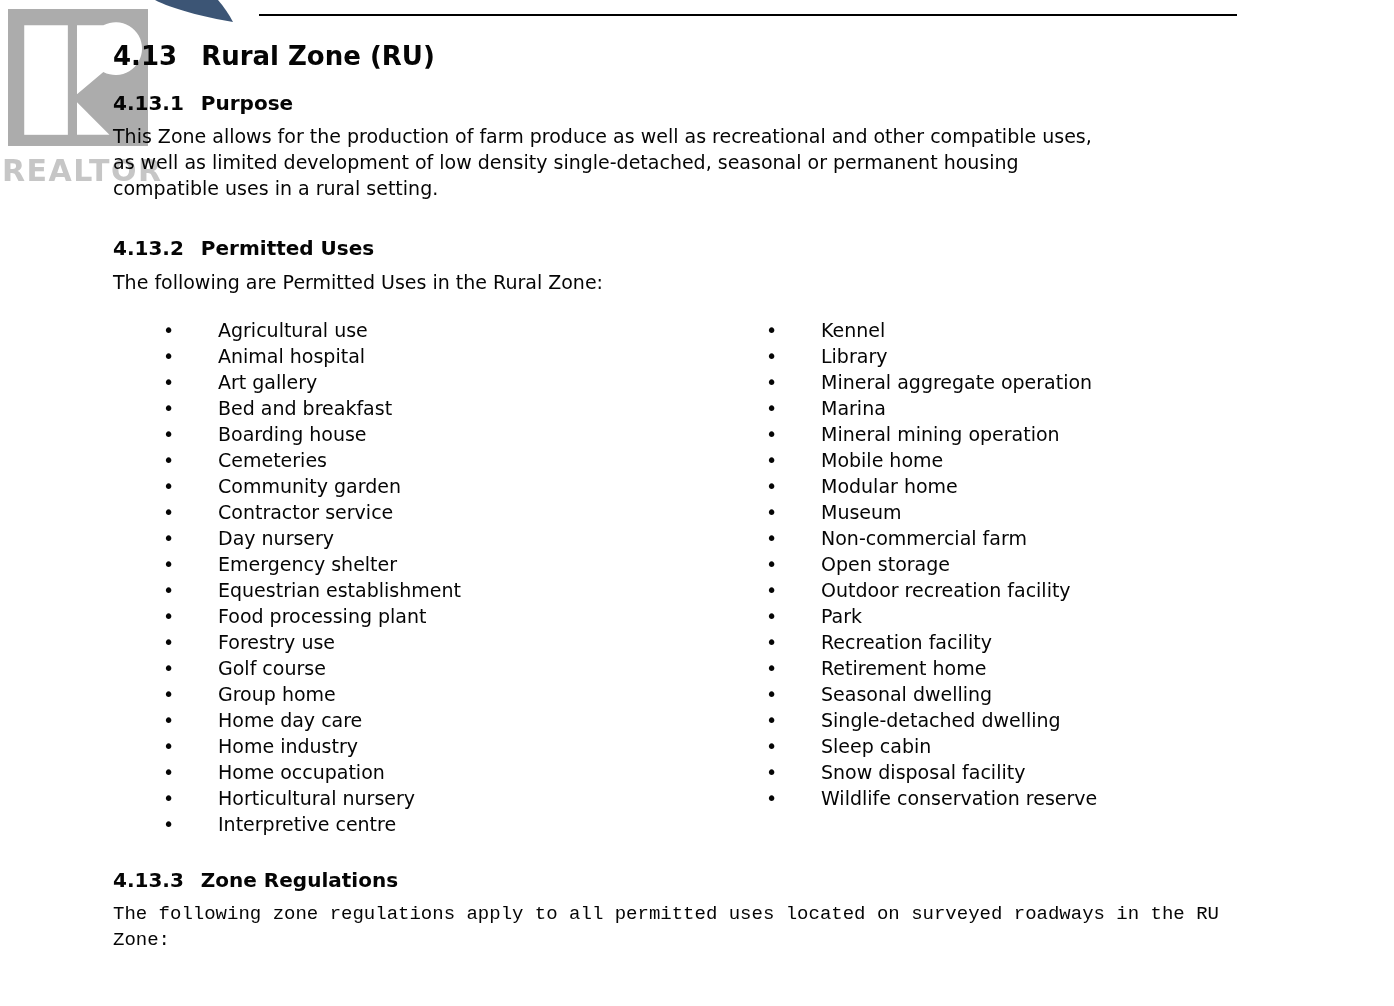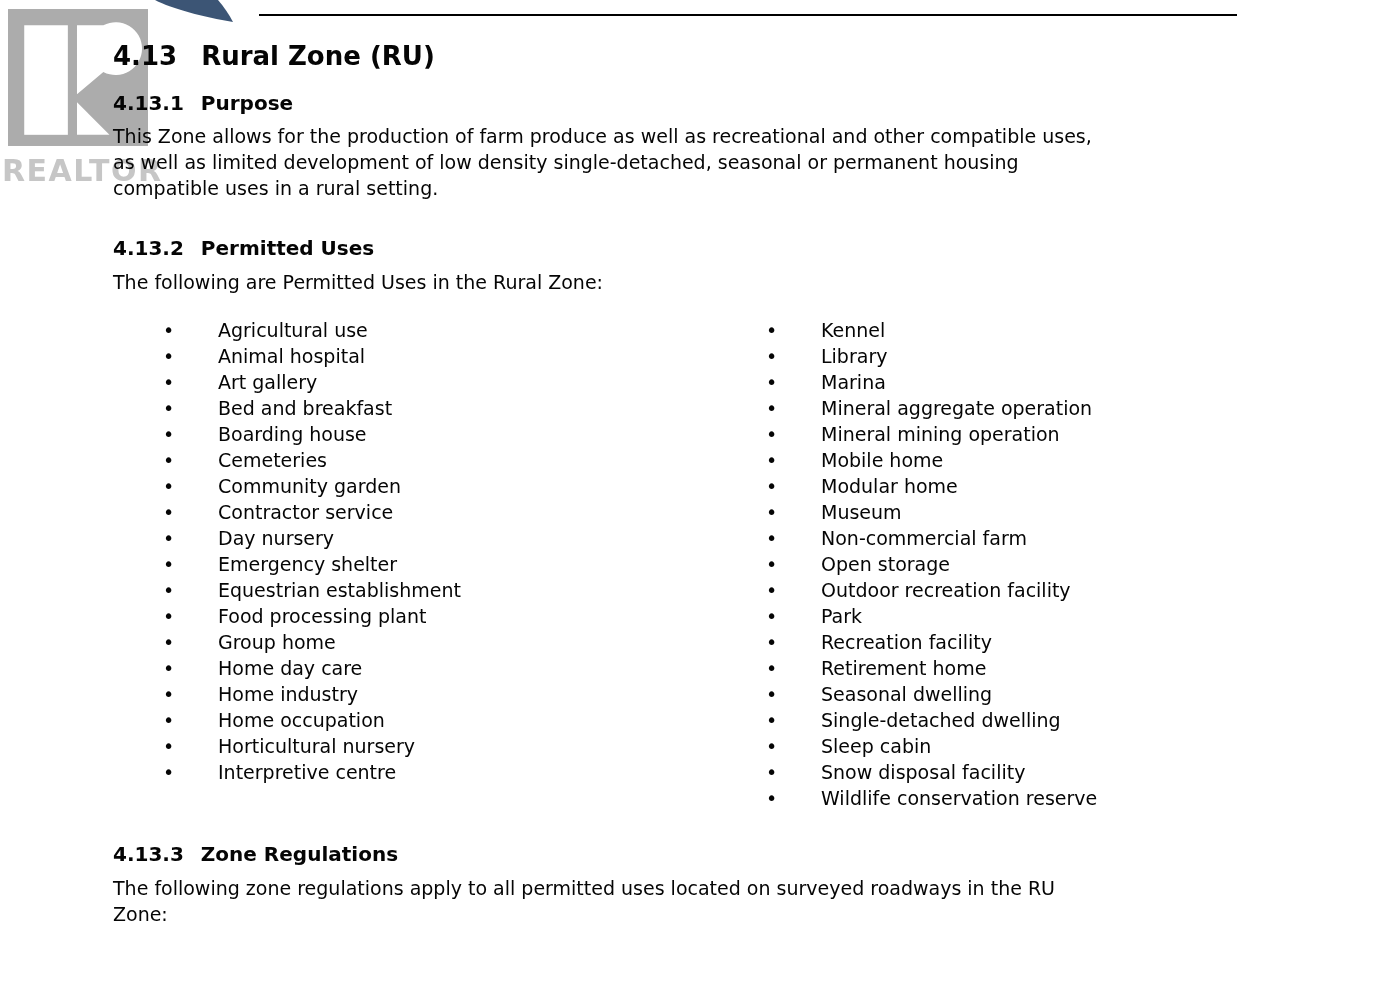--- a/index.html
+++ b/index.html
@@ -34,21 +34,21 @@
   h2{
     margin:0;font-size:20px;line-height:26px;font-weight:bold;color:#050505;
   }
   h2 .num{margin-right:17px;}
   .h2-purpose{margin-top:18px;}
   .h2-permitted{margin-top:34px;}
   .h2-regs{margin-top:30px;}
   .para{margin:0;font-size:19px;line-height:26px;}
   .para-purpose{margin-top:7px;}
   .intro{margin-top:8px;}
-  .para-regs{margin-top:8px;}
+  .para-regs{margin-top:8px;font-family:Liberation Mono, monospace;}
   .uses{display:flex;margin-top:22px;}
   .uses-col1{width:603px;flex:0 0 auto;}
   .uses-col2{flex:1 1 auto;}
   ul.use-list{
     list-style:none;margin:0;padding:0;
     font-size:19px;line-height:26px;
   }
   ul.use-list li{position:relative;padding-left:105px;}
   ul.use-list li::before{
     content:"\2022";
@@ -105,34 +105,36 @@
           <li>Art gallery</li>
           <li>Bed and breakfast</li>
           <li>Boarding house</li>
           <li>Cemeteries</li>
           <li>Community garden</li>
           <li>Contractor service</li>
           <li>Day nursery</li>
           <li>Emergency shelter</li>
           <li>Equestrian establishment</li>
           <li>Food processing plant</li>
+          <li>Forestry use</li>
+          <li>Golf course</li>
           <li>Group home</li>
           <li>Home day care</li>
           <li>Home industry</li>
           <li>Home occupation</li>
           <li>Horticultural nursery</li>
           <li>Interpretive centre</li>
         </ul>
     </div>
     <div class="uses-col2">
       <ul class="use-list">
           <li>Kennel</li>
           <li>Library</li>
+          <li>Mineral aggregate operation</li>
           <li>Marina</li>
-          <li>Mineral aggregate operation</li>
           <li>Mineral mining operation</li>
           <li>Mobile home</li>
           <li>Modular home</li>
           <li>Museum</li>
           <li>Non-commercial farm</li>
           <li>Open storage</li>
           <li>Outdoor recreation facility</li>
           <li>Park</li>
           <li>Recreation facility</li>
           <li>Retirement home</li>

